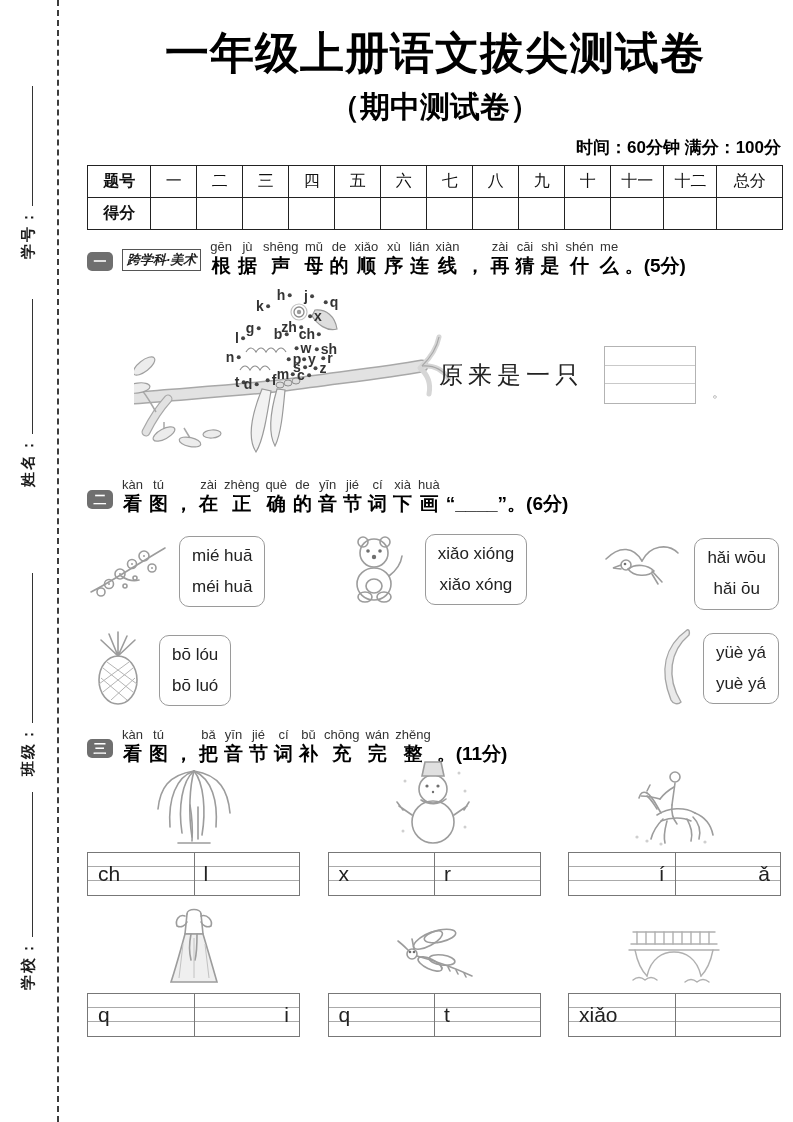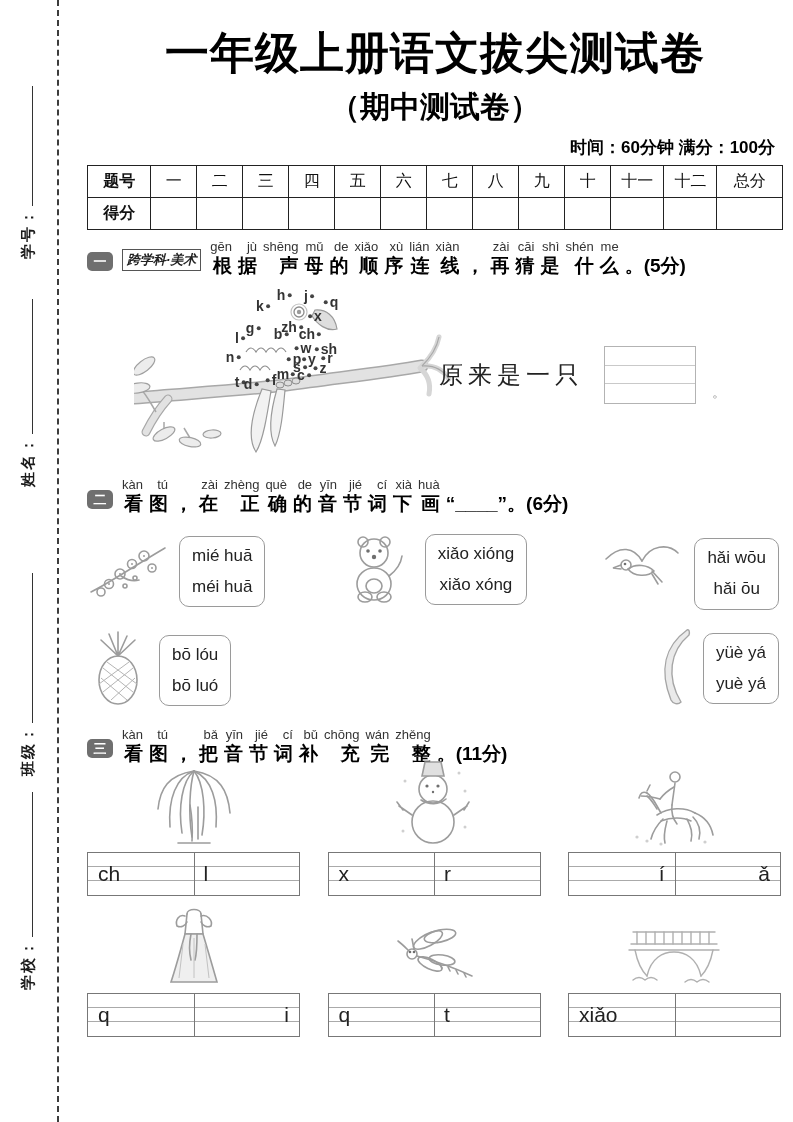--- a/index.html
+++ b/index.html
@@ -18,33 +18,33 @@
   .s-line{display:inline-block;height:12px;border-bottom:1.6px solid #333;margin-left:2px;}
   .s-group:nth-child(1) .s-line{width:145px;}
   .s-group:nth-child(2) .s-line{width:150px;}
   .s-group:nth-child(3) .s-line{width:135px;}
   .s-group:nth-child(4) .s-line{width:120px;}
   
   .content{position:absolute;left:57px;top:0;width:736px;height:828px;box-sizing:border-box;
            padding:8px 10px 12px 30px;}
   .title{font-size:44px;font-weight:900;text-align:center;margin:16px 0 4px;letter-spacing:1px;color:#000;}
   .subtitle{font-size:30px;font-weight:800;text-align:center;margin:2px 0 8px;color:#000;}
-  .meta{text-align:right;font-weight:700;font-size:17px;margin:2px 8px 6px 0;color:#000;}
+  .meta{text-align:right;font-weight:700;font-size:17px;margin:2px 2px 6px 0;color:#000;}
   table.score{width:100%;border-collapse:collapse;table-layout:fixed;}
   table.score td{border:1.6px solid #222;height:29px;text-align:center;font-size:16px;color:#111;}
   table.score .lblcol{font-weight:600;}
   
   .qhead{display:flex;align-items:flex-end;margin:10px 0 2px;}
   .badge{display:inline-block;min-width:26px;height:19px;background:#6f6f6f;border-radius:5px;
          color:#fff;text-align:center;font-size:13px;line-height:19px;font-weight:700;
          margin:0 6px 7px 0;flex:none;}
   .tag{border:1.5px solid #555;font-style:italic;font-weight:700;font-size:13px;
        padding:1px 4px;margin:0 6px 7px 3px;white-space:nowrap;flex:none;color:#222;}
   .words{display:flex;flex-wrap:wrap;align-items:flex-end;}
-  .word{display:inline-flex;flex-direction:column;align-items:flex-end;margin:0 3px;}
+  .word{display:inline-flex;flex-direction:column;align-items:center;margin:0 3px;}
   .word .py{font-size:13px;color:#333;line-height:1.05;min-height:14px;white-space:nowrap;}
   .word .zh{font-size:19px;font-weight:700;line-height:1.25;color:#000;white-space:nowrap;}
   
   .fig1{position:relative;height:186px;margin:4px 0 4px 47px;width:660px;}
   .fig1 svg{position:absolute;left:0;top:0;}
   .letter{position:absolute;font-size:14px;font-weight:600;color:#333;
           display:flex;align-items:center;gap:2px;transform:translate(-50%,-55%);white-space:nowrap;}
   .letter .dot{width:4px;height:4px;border-radius:50%;background:#444;flex:none;}
   .answer{position:absolute;left:305px;top:64px;display:flex;align-items:center;gap:20px;}
   .hand{font-family:"DejaVu Serif","Liberation Serif",serif;font-size:24px;letter-spacing:5px;color:#222;}

